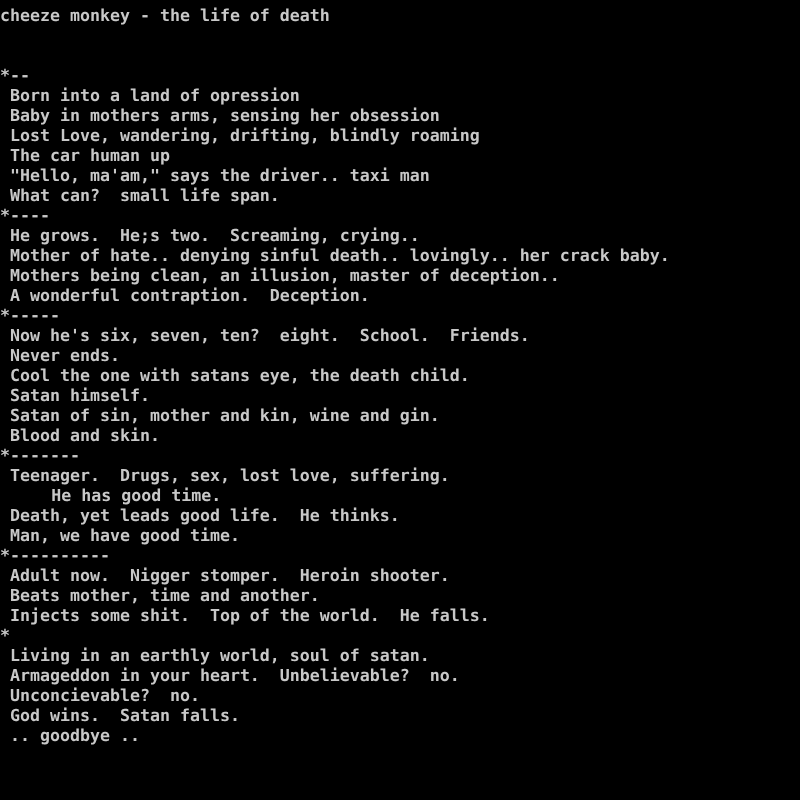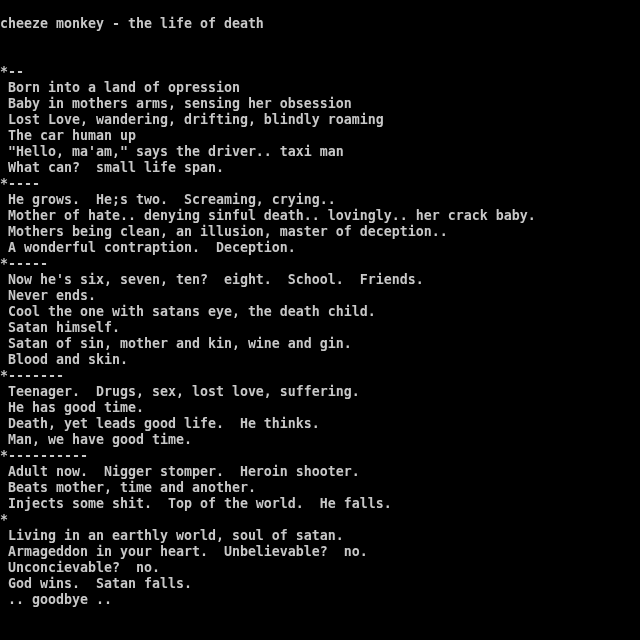--- a/index.html
+++ b/index.html
@@ -12,21 +12,21 @@
   }
   .screen {
     position: relative;
     width: 640px;
     height: 640px;
     background: #000000;
     cursor: text;
   }
   .lines {
     position: absolute;
-    top: 16px;
+    top: 6px;
     left: 0;
     width: 640px;
   }
   .line {
     font-family: "DejaVu Sans Mono", "Liberation Mono", monospace;
     font-size: 13.29px;
     font-weight: 700;
     line-height: 16px;
     height: 16px;
     white-space: pre;
@@ -56,21 +56,21 @@
       <div class="line" style="color: rgb(200, 200, 200);"> A wonderful contraption.  Deception.</div>
       <div class="line" style="color: rgb(200, 200, 200);">*-----</div>
       <div class="line" style="color: rgb(200, 200, 200);"> Now he's six, seven, ten?  eight.  School.  Friends.</div>
       <div class="line" style="color: rgb(200, 200, 200);"> Never ends.</div>
       <div class="line" style="color: rgb(200, 200, 200);"> Cool the one with satans eye, the death child.</div>
       <div class="line" style="color: rgb(200, 200, 200);"> Satan himself.</div>
       <div class="line" style="color: rgb(200, 200, 200);"> Satan of sin, mother and kin, wine and gin.</div>
       <div class="line" style="color: rgb(200, 200, 200);"> Blood and skin.</div>
       <div class="line" style="color: rgb(200, 200, 200);">*-------</div>
       <div class="line" style="color: rgb(200, 200, 200);"> Teenager.  Drugs, sex, lost love, suffering.</div>
-      <div class="line" style="color: rgb(200, 200, 200);"> He has good time.</div>
+      <div class="line" style="color: rgb(200, 200, 200); padding-left: 33px;"> He has good time.</div>
       <div class="line" style="color: rgb(200, 200, 200);"> Death, yet leads good life.  He thinks.</div>
       <div class="line" style="color: rgb(200, 200, 200);"> Man, we have good time.</div>
       <div class="line" style="color: rgb(200, 200, 200);">*----------</div>
       <div class="line" style="color: rgb(200, 200, 200);"> Adult now.  Nigger stomper.  Heroin shooter.</div>
       <div class="line" style="color: rgb(200, 200, 200);"> Beats mother, time and another.</div>
       <div class="line" style="color: rgb(200, 200, 200);"> Injects some shit.  Top of the world.  He falls.</div>
       <div class="line" style="color: rgb(200, 200, 200);">*</div>
       <div class="line" style="color: rgb(200, 200, 200);"> Living in an earthly world, soul of satan.</div>
       <div class="line" style="color: rgb(200, 200, 200);"> Armageddon in your heart.  Unbelievable?  no.</div>
       <div class="line" style="color: rgb(200, 200, 200);"> Unconcievable?  no.</div>

